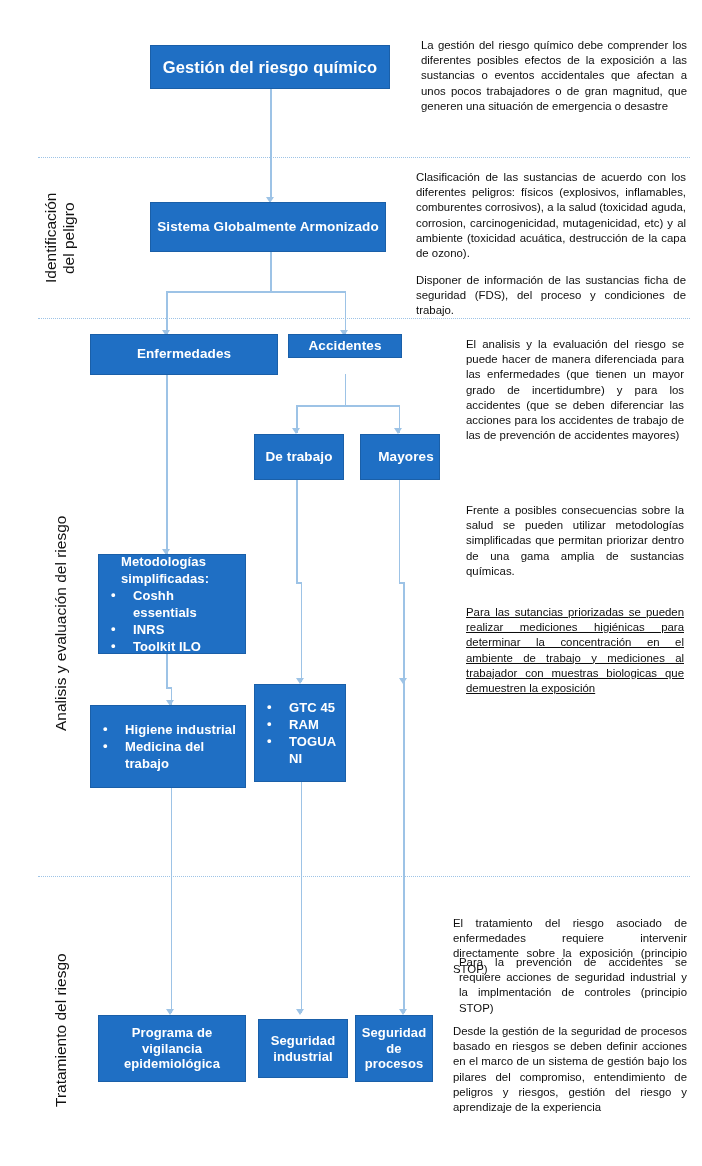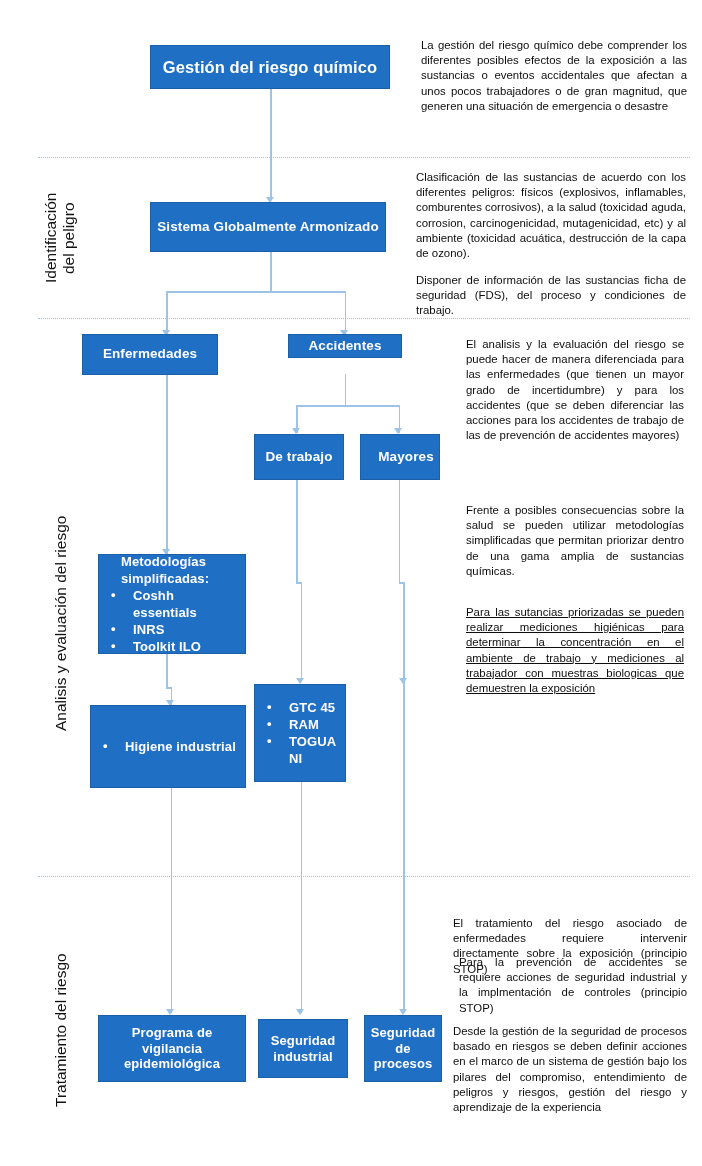--- a/index.html
+++ b/index.html
@@ -175,21 +175,21 @@
   <div class="arrow" style="left:398.5px; top:1009px;"></div>
 
   <div class="node center title-node" style="left:150px; top:45px; width:240px; height:44px;">
     <span class="node-text">Gestión del riesgo químico</span>
   </div>
 
   <div class="node center mid-node" style="left:150px; top:202px; width:236px; height:50px;">
     <span class="node-text">Sistema Globalmente Armonizado</span>
   </div>
 
-  <div class="node center mid-node" style="left:82px; top:334px; width:136px; height:41px;justify-content:center;">
+  <div class="node center mid-node" style="left:90px; top:334px; width:188px; height:41px;justify-content:center;">
     <span class="node-text">Enfermedades</span>
   </div>
 
   <div class="node center mid-node" style="left:288px; top:334px; width:114px; height:24px;">
     <span class="node-text">Accidentes</span>
   </div>
 
   <div class="node center mid-node" style="left:254px; top:434px; width:90px; height:46px;">
     <span class="node-text">De trabajo</span>
   </div>
@@ -203,40 +203,41 @@
     <ul>
       <li>Coshh essentials</li>
       <li>INRS</li>
       <li>Toolkit ILO</li>
     </ul>
   </div>
 
   <div class="node" style="left:90px; top:705px; width:156px; height:83px;">
     <ul>
       <li>Higiene industrial</li>
+      <li>Medicina del trabajo</li>
     </ul>
   </div>
 
   <div class="node" style="left:254px; top:684px; width:92px; height:98px;">
     <ul>
       <li>GTC 45</li>
       <li>RAM</li>
       <li>TOGUA NI</li>
     </ul>
   </div>
 
   <div class="node center small-node" style="left:98px; top:1015px; width:148px; height:67px;">
     <span class="node-text">Programa de vigilancia epidemiológica</span>
   </div>
 
   <div class="node center small-node" style="left:258px; top:1019px; width:90px; height:59px;">
     <span class="node-text">Seguridad industrial</span>
   </div>
 
-  <div class="node center small-node" style="left:364px; top:1015px; width:78px; height:67px;">
+  <div class="node center small-node" style="left:355px; top:1015px; width:78px; height:67px;">
     <span class="node-text">Seguridad de procesos</span>
   </div>
 
   <div class="para" style="left:421px; top:38px; width:266px;">La gestión del riesgo químico debe comprender los diferentes posibles efectos de la exposición a las sustancias o eventos accidentales que afectan a unos pocos trabajadores o de gran magnitud, que generen una situación de emergencia o desastre</div>
 
   <div class="para" style="left:416px; top:170px; width:270px;">Clasificación de las sustancias de acuerdo con los diferentes peligros: físicos (explosivos, inflamables, comburentes corrosivos), a la salud (toxicidad aguda, corrosion, carcinogenicidad, mutagenicidad, etc) y al ambiente (toxicidad acuática, destrucción de la capa de ozono).</div>
 
   <div class="para" style="left:416px; top:273px; width:270px;">Disponer de información de las sustancias ficha de seguridad (FDS), del proceso y condiciones de trabajo.</div>
 
   <div class="para" style="left:466px; top:337px; width:218px;">El analisis y la evaluación del riesgo se puede hacer de manera diferenciada para las enfermedades (que tienen un mayor grado de incertidumbre) y para los accidentes (que se deben diferenciar las acciones para los accidentes de trabajo de las de prevención de accidentes mayores)</div>

